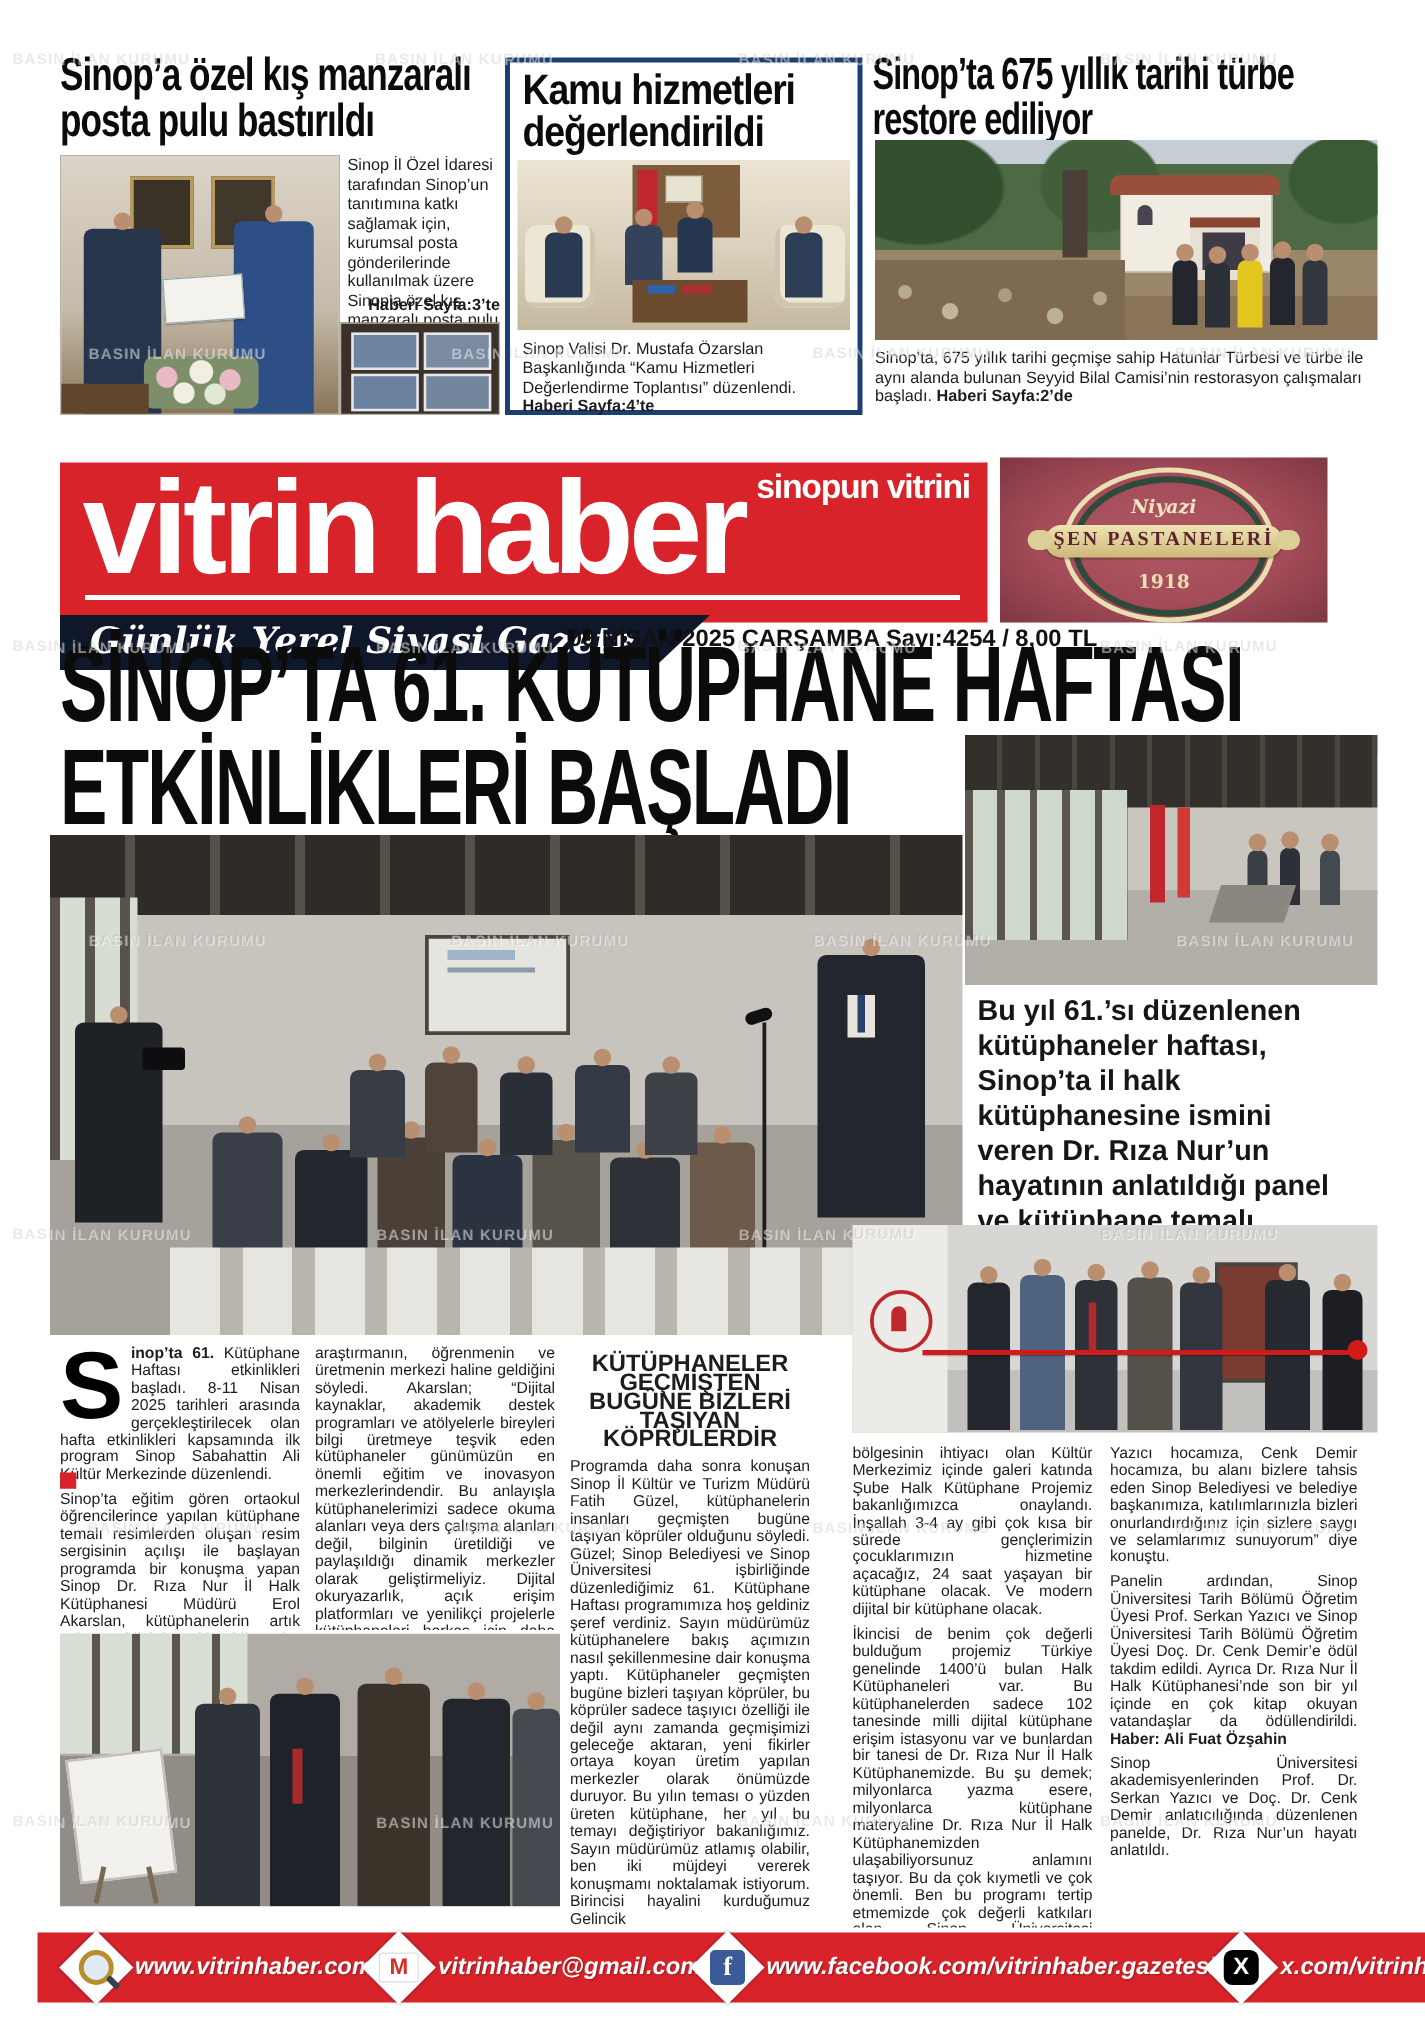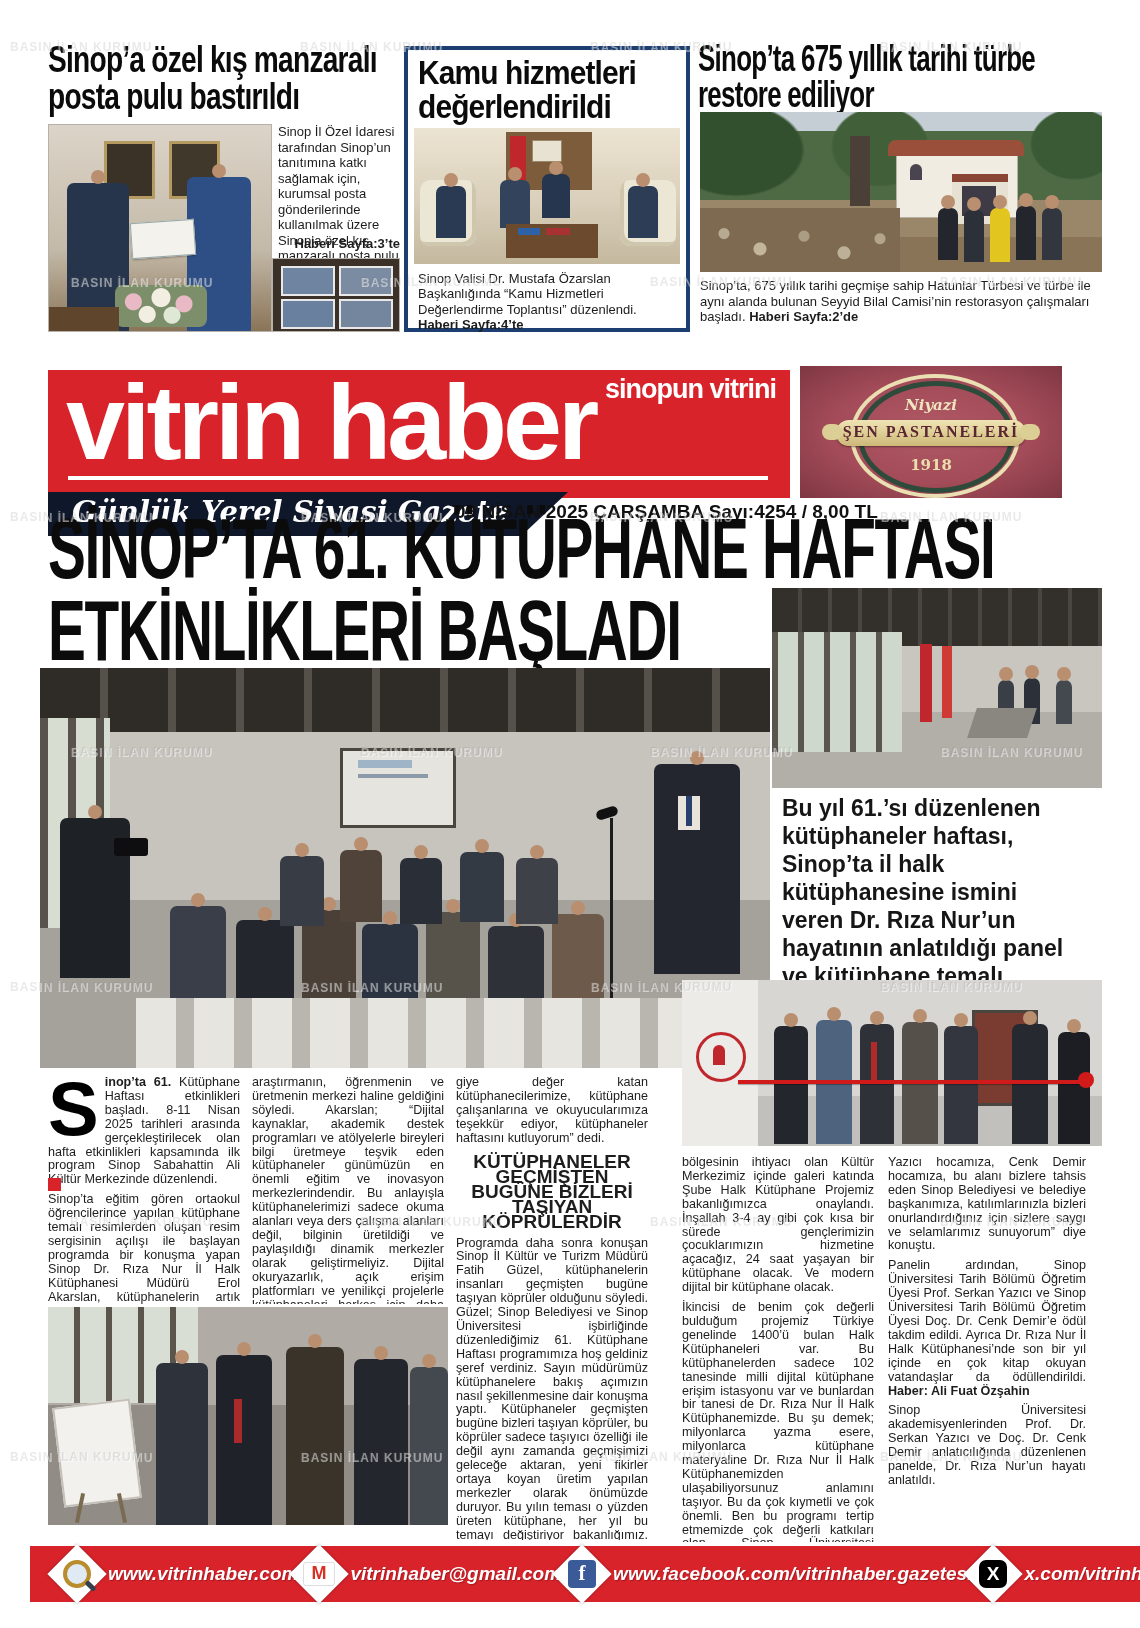--- a/index.html
+++ b/index.html
@@ -192,21 +192,20 @@
 
   <div class="bodycol" style="left:48px;top:1076px;width:192px;height:230px;">
     <div class="redsq" style="left:0px;top:102px;"></div>
     <p><span class="dropcap">S</span><b>inop’ta 61.</b><span> Kütüphane Haftası etkinlikleri başladı. 8-11 Nisan 2025 tarihleri arasında gerçekleştirilecek olan hafta etkinlikleri kapsamında ilk program Sinop Sabahattin Ali Kültür Merkezinde düzenlendi.</span></p>
     <p>Sinop’ta eğitim gören ortaokul öğrencilerince yapılan kütüphane temalı resimlerden oluşan resim sergisinin açılışı ile başlayan programda bir konuşma yapan Sinop Dr. Rıza Nur İl Halk Kütüphanesi Müdürü Erol Akarslan, kütüphanelerin artık yalnızca bilginin saklandığı yerler değil,</p>
   </div>
   <div class="bodycol" style="left:252px;top:1076px;width:192px;height:228px;">
     <p>araştırmanın, öğrenmenin ve üretmenin merkezi haline geldiğini söyledi. Akarslan; “Dijital kaynaklar, akademik destek programları ve atölyelerle bireyleri bilgi üretmeye teşvik eden kütüphaneler günümüzün en önemli eğitim ve inovasyon merkezlerindendir. Bu anlayışla kütüphanelerimizi sadece okuma alanları veya ders çalışma alanları değil, bilginin üretildiği ve paylaşıldığı dinamik merkezler olarak geliştirmeliyiz. Dijital okuryazarlık, açık erişim platformları ve yenilikçi projelerle kütüphaneleri herkes için daha verimli bir hale getirmek bizim sorumluluğumuzdur. Bu vesileyle bil-</p>
   </div>
   <div class="bodycol" style="left:456px;top:1076px;width:192px;height:464px;">
-    <p>giye değer katan kütüphanecilerimize, kütüphane çalışanlarına ve okuyucularımıza teşekkür ediyor, kütüphaneler haftasını kutluyorum” dedi.</p>
     <div class="subhead">
       <div>KÜTÜPHANELER GEÇMİŞTEN</div>
       <div>BUGÜNE BİZLERİ TAŞIYAN</div>
       <div>KÖPRÜLERDİR</div>
     </div>
     <p>Programda daha sonra konuşan Sinop İl Kültür ve Turizm Müdürü Fatih Güzel, kütüphanelerin insanları geçmişten bugüne taşıyan köprüler olduğunu söyledi. Güzel; Sinop Belediyesi ve Sinop Üniversitesi işbirliğinde düzenlediğimiz 61. Kütüphane Haftası programımıza hoş geldiniz şeref verdiniz. Sayın müdürümüz kütüphanelere bakış açımızın nasıl şekillenmesine dair konuşma yaptı. Kütüphaneler geçmişten bugüne bizleri taşıyan köprüler, bu köprüler sadece taşıyıcı özelliği ile değil aynı zamanda geçmişimizi geleceğe aktaran, yeni fikirler ortaya koyan üretim yapılan merkezler olarak önümüzde duruyor. Bu yılın teması o yüzden üreten kütüphane, her yıl bu temayı değiştiriyor bakanlığımız. Sayın müdürümüz atlamış olabilir, ben iki müjdeyi vererek konuşmamı noktalamak istiyorum. Birincisi hayalini kurduğumuz Gelincik</p>
   </div>
   <div class="bodycol" style="left:682px;top:1156px;width:192px;height:386px;">
     <p>bölgesinin ihtiyacı olan Kültür Merkezimiz içinde galeri katında Şube Halk Kütüphane Projemiz bakanlığımızca onaylandı.  İnşallah 3-4 ay gibi çok kısa bir sürede gençlerimizin çocuklarımızın hizmetine açacağız, 24 saat yaşayan bir kütüphane olacak. Ve modern dijital bir kütüphane olacak.</p>
     <p>İkincisi de benim çok değerli bulduğum projemiz Türkiye genelinde 1400’ü bulan Halk Kütüphaneleri var. Bu kütüphanelerden sadece 102 tanesinde milli dijital kütüphane erişim istasyonu var ve bunlardan bir tanesi de Dr. Rıza Nur İl Halk Kütüphanemizde. Bu şu demek; milyonlarca yazma esere, milyonlarca kütüphane materyaline Dr. Rıza Nur İl Halk Kütüphanemizden ulaşabiliyorsunuz anlamını taşıyor. Bu da çok kıymetli ve çok önemli. Ben bu programı tertip etmemizde çok değerli katkıları olan Sinop Üniversitesi Rektörlüğümüz nezdinde çok değerli Sayın Serkan</p>

